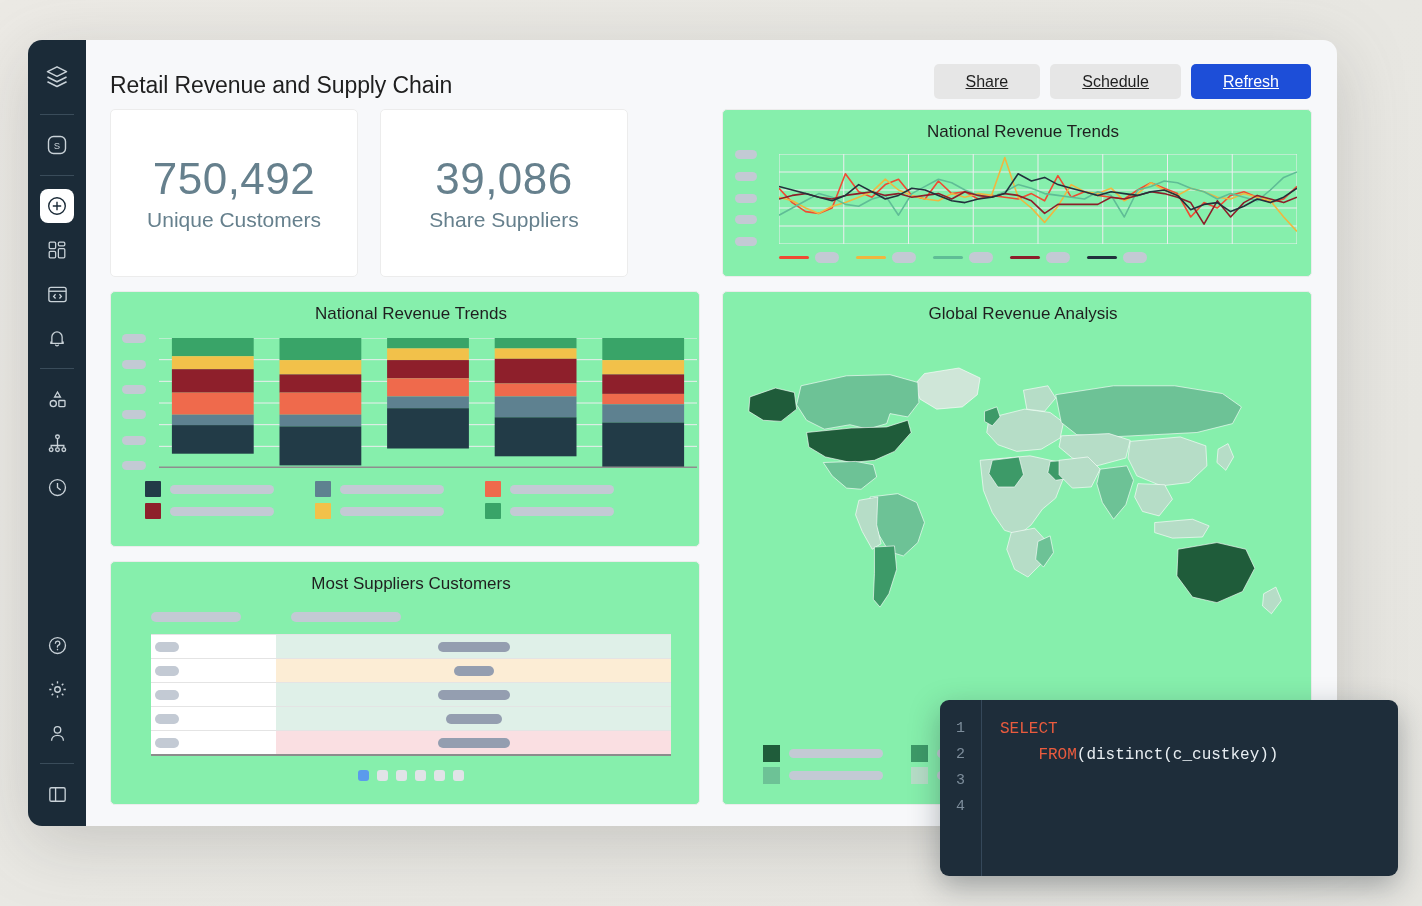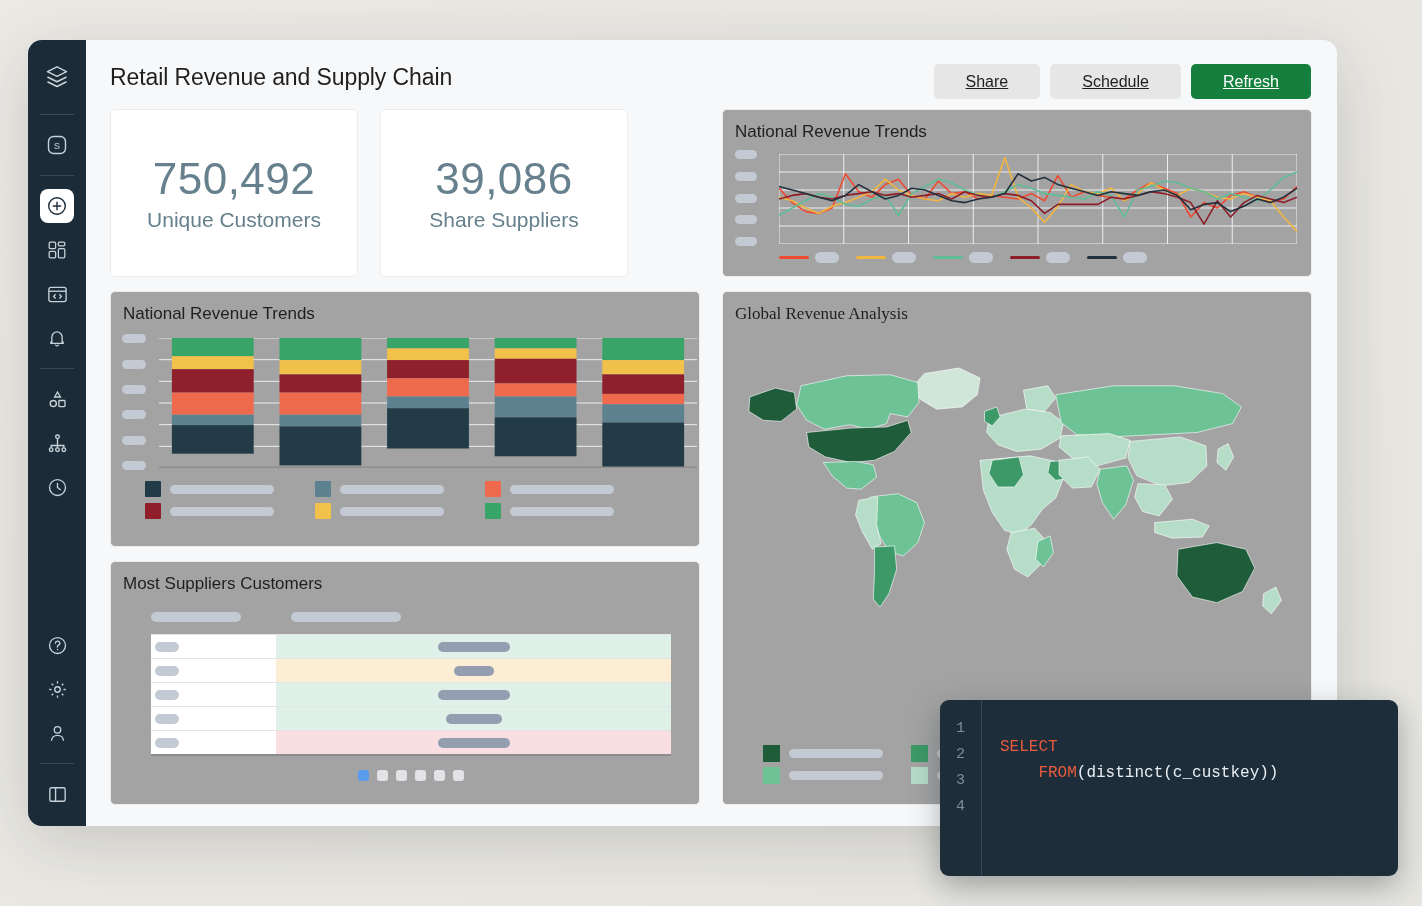--- a/index.html
+++ b/index.html
@@ -61,21 +61,21 @@
     flex: 1 1 auto;
     background: #f7f8fa;
     border-radius: 0 14px 14px 0;
     position: relative;
     overflow: hidden;
   }
 
   
   #dash-header {
     display: flex;
-    align-items: flex-start;
+    align-items: flex-end;
     justify-content: space-between;
     padding: 24px 26px 10px 24px;
   }
   #page-title {
     font-size: 23px;
     color: #1f1f1f;
     font-weight: 400;
     letter-spacing: -0.1px;
   }
   #header-actions { display: flex; gap: 10px; align-items: center; }
@@ -83,36 +83,37 @@
     border: none;
     font-family: "Liberation Sans", sans-serif;
     font-size: 16px;
     padding: 8px 32px;
     border-radius: 5px;
     cursor: pointer;
     line-height: 1.2;
     text-decoration: underline;
   }
   .hbtn.grey { background: #e6e6e6; color: #1f1f1f; }
-  .hbtn.primary { background: #15803d; color: #ffffff; }
+  .hbtn.primary { background: #1d4ed8; color: #ffffff; }
 
   
   #dash-grid {
     padding: 0 24px 0 24px;
     display: grid;
     grid-template-columns: 590px 590px;
     grid-template-rows: 168px 256px 244px;
     gap: 14px 22px;
   }
   .card {
-    background: #a3a3a3;
+    background: #86efac;
     border-radius: 5px;
     border: 1px solid #ececec;
     position: relative;
     overflow: hidden;
+    text-align: center;
   }
   .card-title {
     font-size: 17px;
     color: #1f1f1f;
     padding: 12px 0 0 12px;
   }
 
   
   #kpi-row { display: flex; gap: 22px; }
   .kpi-card {
@@ -209,21 +210,21 @@
     flex: 0 0 42px;
     border-right: 1px solid #35485a;
     padding-top: 22px;
     display: flex; flex-direction: column; gap: 12px;
     align-items: center;
   }
   .gnum { color: #7d8d9b; font-size: 15px; line-height: 14px; }
   #sql-code {
     flex: 1 1 auto;
     padding: 22px 0 0 18px;
-    display: flex; flex-direction: column; gap: 12px; margin-top: 18px;
+    display: flex; flex-direction: column; gap: 12px;
   }
   .cline { font-size: 16px; line-height: 14px; white-space: pre; color: #e8eef2; }
   .kw { color: #ea5b3e; }
   .fn { color: #ea5b3e; }
 </style>
 </head>
 <body>
 
 <div id="app-window">
 
@@ -494,21 +495,21 @@
               <span class="sw" style="background: rgb(242, 193, 74);"></span>
               <span class="pill"></span>
             </div>
             <div class="blg">
               <span class="sw" style="background: rgb(57, 164, 104);"></span>
               <span class="pill"></span>
             </div>
           </div>
       </div>
 
-      <div class="card" id="map-card" style="grid-column:2; grid-row:2 / span 2;font-family:Liberation Serif, serif;">
+      <div class="card" id="map-card" style="grid-column:2; grid-row:2 / span 2;">
         <div class="card-title">Global Revenue Analysis</div>
         <div id="map-wrap">
           <svg viewBox="0 0 1000 560" preserveAspectRatio="xMidYMid meet">
             <g id="map-g" stroke="#ffffff" stroke-width="1.1">
                 <path d="M330 40 L392 30 L430 48 L425 78 L398 100 L352 104 L322 86 L312 60 Z" fill="#cfe6d8"></path>
                 <path d="M108 62 L190 44 L268 42 L318 56 L320 92 L300 118 L268 112 L262 130 L228 140 L196 132 L150 140 L118 124 L100 96 Z" fill="#6dc296"></path>
                 <path d="M16 82 L62 66 L96 74 L100 104 L72 126 L40 124 L14 108 Z" fill="#1f5c3a"></path>
                 <path d="M118 146 L198 138 L262 136 L300 124 L306 146 L276 180 L240 196 L198 200 L152 190 L122 172 Z" fill="#1f5c3a"></path>
                 <path d="M148 200 L206 198 L238 204 L244 226 L216 248 L190 246 L164 224 Z" fill="#6dc296"></path>
                 <path d="M232 262 L282 256 L316 272 L330 308 L318 344 L292 368 L266 360 L248 330 L238 300 Z" fill="#6dc296"></path>

